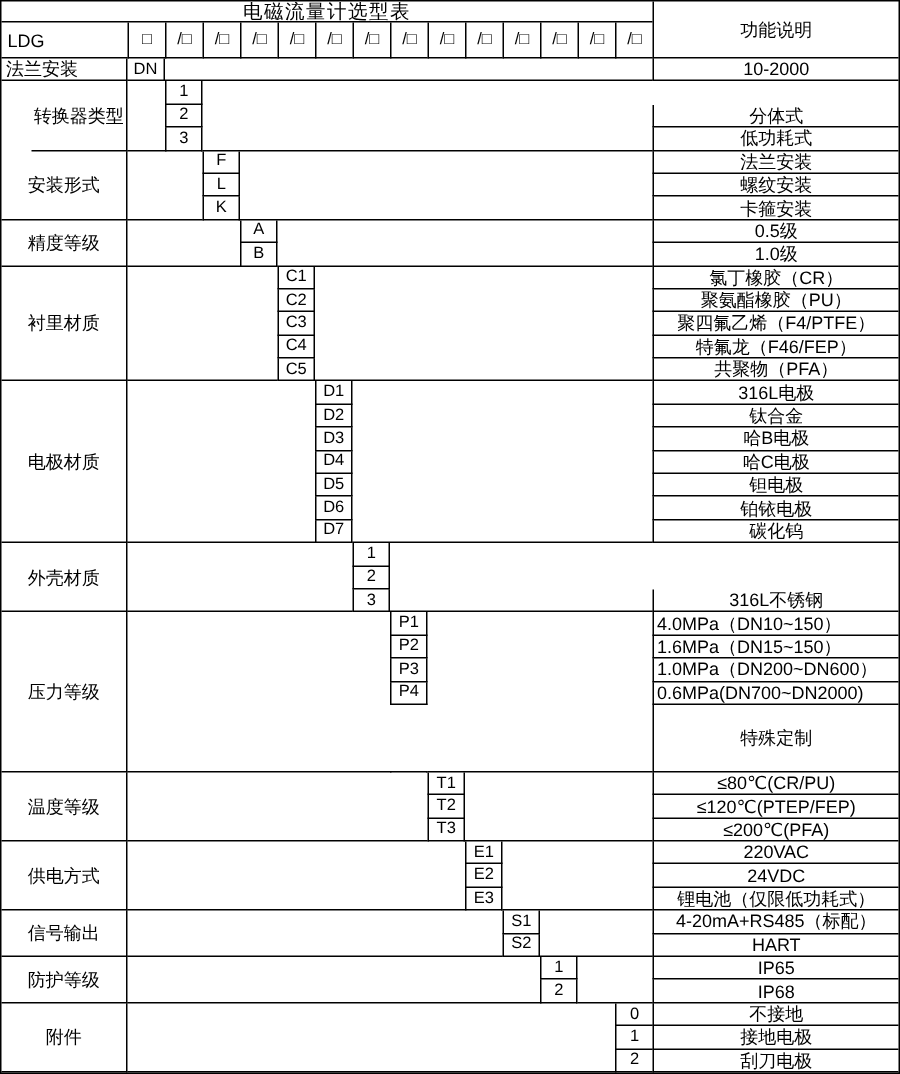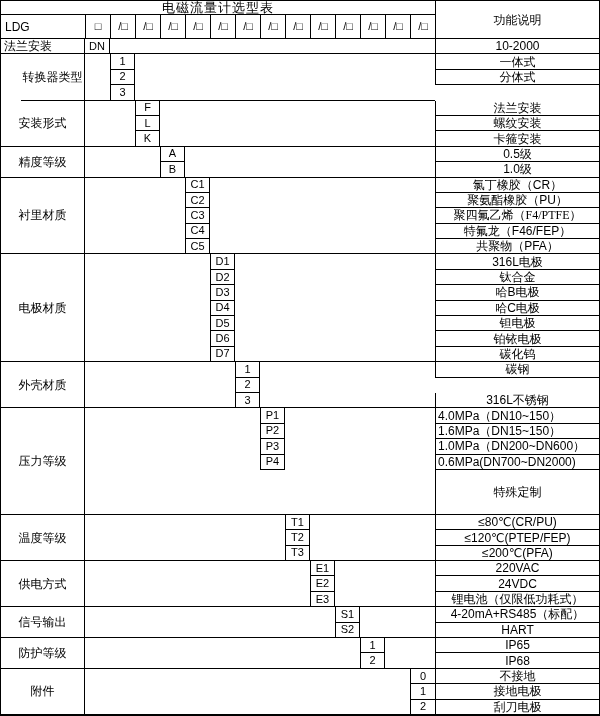--- a/index.html
+++ b/index.html
@@ -54,24 +54,24 @@
     <div class="cell hbox" style="grid-area: 2 / 13;">/□</div>
     <div class="cell hbox" style="grid-area: 2 / 14;">/□</div>
     <div class="cell hbox" style="grid-area: 2 / 15;">/□</div>
     <div class="cell lab br bb laleft" style="grid-area: 3 / 1 / span 1;">法兰安装</div>
     <div class="cell cbox nobl" style="grid-area: 3 / 2;">DN</div>
     <div class="cell desc bl bb" style="grid-area: 3 / 16;">10-2000</div>
     <div class="cell bb" style="grid-area: 3 / 3 / span 1 / 16;"></div>
     <div class="cell lab br bb" style="grid-area: 4 / 1 / span 3; margin-left: 20px;">转换器类型</div>
     <div class="cell bb" style="grid-area: 4 / 2 / span 3 / 3;"></div>
     <div class="cell cbox" style="grid-area: 4 / 3;">1</div>
-    <div class="cell desc bl bb" style="grid-area: 4 / 16;">一体式</div>
     <div class="cell cbox" style="grid-area: 5 / 3;">2</div>
     <div class="cell desc bl bb" style="grid-area: 5 / 16;">分体式</div>
     <div class="cell cbox" style="grid-area: 6 / 3;">3</div>
+    <div class="cell desc bl bb" style="grid-area: 6 / 16;">低功耗式</div>
     <div class="cell bb" style="grid-area: 4 / 4 / span 3 / 16;"></div>
     <div class="cell lab br bb" style="grid-area: 7 / 1 / span 3;">安装形式</div>
     <div class="cell bb" style="grid-area: 7 / 2 / span 3 / 4;"></div>
     <div class="cell cbox" style="grid-area: 7 / 4;">F</div>
     <div class="cell desc bl bb" style="grid-area: 7 / 16;">法兰安装</div>
     <div class="cell cbox" style="grid-area: 8 / 4;">L</div>
     <div class="cell desc bl bb" style="grid-area: 8 / 16;">螺纹安装</div>
     <div class="cell cbox" style="grid-area: 9 / 4;">K</div>
     <div class="cell desc bl bb" style="grid-area: 9 / 16;">卡箍安装</div>
     <div class="cell bb" style="grid-area: 7 / 5 / span 3 / 16;"></div>
@@ -82,21 +82,21 @@
     <div class="cell cbox" style="grid-area: 11 / 5;">B</div>
     <div class="cell desc bl bb" style="grid-area: 11 / 16;">1.0级</div>
     <div class="cell bb" style="grid-area: 10 / 6 / span 2 / 16;"></div>
     <div class="cell lab br bb" style="grid-area: 12 / 1 / span 5;">衬里材质</div>
     <div class="cell bb" style="grid-area: 12 / 2 / span 5 / 6;"></div>
     <div class="cell cbox" style="grid-area: 12 / 6;">C1</div>
     <div class="cell desc bl bb" style="grid-area: 12 / 16;">氯丁橡胶（CR）</div>
     <div class="cell cbox" style="grid-area: 13 / 6;">C2</div>
     <div class="cell desc bl bb" style="grid-area: 13 / 16;">聚氨酯橡胶（PU）</div>
     <div class="cell cbox" style="grid-area: 14 / 6;">C3</div>
-    <div class="cell desc bl bb" style="grid-area: 14 / 16; font-family: Liberation Serif, serif;">聚四氟乙烯（F4/PTFE）</div>
+    <div class="cell desc bl bb" style="grid-area: 14 / 16;">聚四氟乙烯（F4/PTFE）</div>
     <div class="cell cbox" style="grid-area: 15 / 6;">C4</div>
     <div class="cell desc bl bb" style="grid-area: 15 / 16;">特氟龙（F46/FEP）</div>
     <div class="cell cbox" style="grid-area: 16 / 6;">C5</div>
     <div class="cell desc bl bb" style="grid-area: 16 / 16;">共聚物（PFA）</div>
     <div class="cell bb" style="grid-area: 12 / 7 / span 5 / 16;"></div>
     <div class="cell lab br bb" style="grid-area: 17 / 1 / span 7;">电极材质</div>
     <div class="cell bb" style="grid-area: 17 / 2 / span 7 / 7;"></div>
     <div class="cell cbox" style="grid-area: 17 / 7;">D1</div>
     <div class="cell desc bl bb" style="grid-area: 17 / 16;">316L电极</div>
     <div class="cell cbox" style="grid-area: 18 / 7;">D2</div>
@@ -108,21 +108,20 @@
     <div class="cell cbox" style="grid-area: 21 / 7;">D5</div>
     <div class="cell desc bl bb" style="grid-area: 21 / 16;">钽电极</div>
     <div class="cell cbox" style="grid-area: 22 / 7;">D6</div>
     <div class="cell desc bl bb" style="grid-area: 22 / 16;">铂铱电极</div>
     <div class="cell cbox" style="grid-area: 23 / 7;">D7</div>
     <div class="cell desc bl bb" style="grid-area: 23 / 16;">碳化钨</div>
     <div class="cell bb" style="grid-area: 17 / 8 / span 7 / 16;"></div>
     <div class="cell lab br bb" style="grid-area: 24 / 1 / span 3;">外壳材质</div>
     <div class="cell bb" style="grid-area: 24 / 2 / span 3 / 8;"></div>
     <div class="cell cbox" style="grid-area: 24 / 8;">1</div>
-    <div class="cell desc bl bb" style="grid-area: 24 / 16;">碳钢</div>
     <div class="cell cbox" style="grid-area: 25 / 8;">2</div>
     <div class="cell cbox" style="grid-area: 26 / 8;">3</div>
     <div class="cell desc bl bb" style="grid-area: 26 / 16;">316L不锈钢</div>
     <div class="cell bb" style="grid-area: 24 / 9 / span 3 / 16;"></div>
     <div class="cell lab br bb" style="grid-area: 27 / 1 / span 5;">压力等级</div>
     <div class="cell bb" style="grid-area: 27 / 2 / span 5 / 9;"></div>
     <div class="cell cbox" style="grid-area: 27 / 9;">P1</div>
     <div class="cell desc bl bb left" style="grid-area: 27 / 16;">4.0MPa（DN10~150）</div>
     <div class="cell cbox" style="grid-area: 28 / 9;">P2</div>
     <div class="cell desc bl bb left" style="grid-area: 28 / 16;">1.6MPa（DN15~150）</div>

